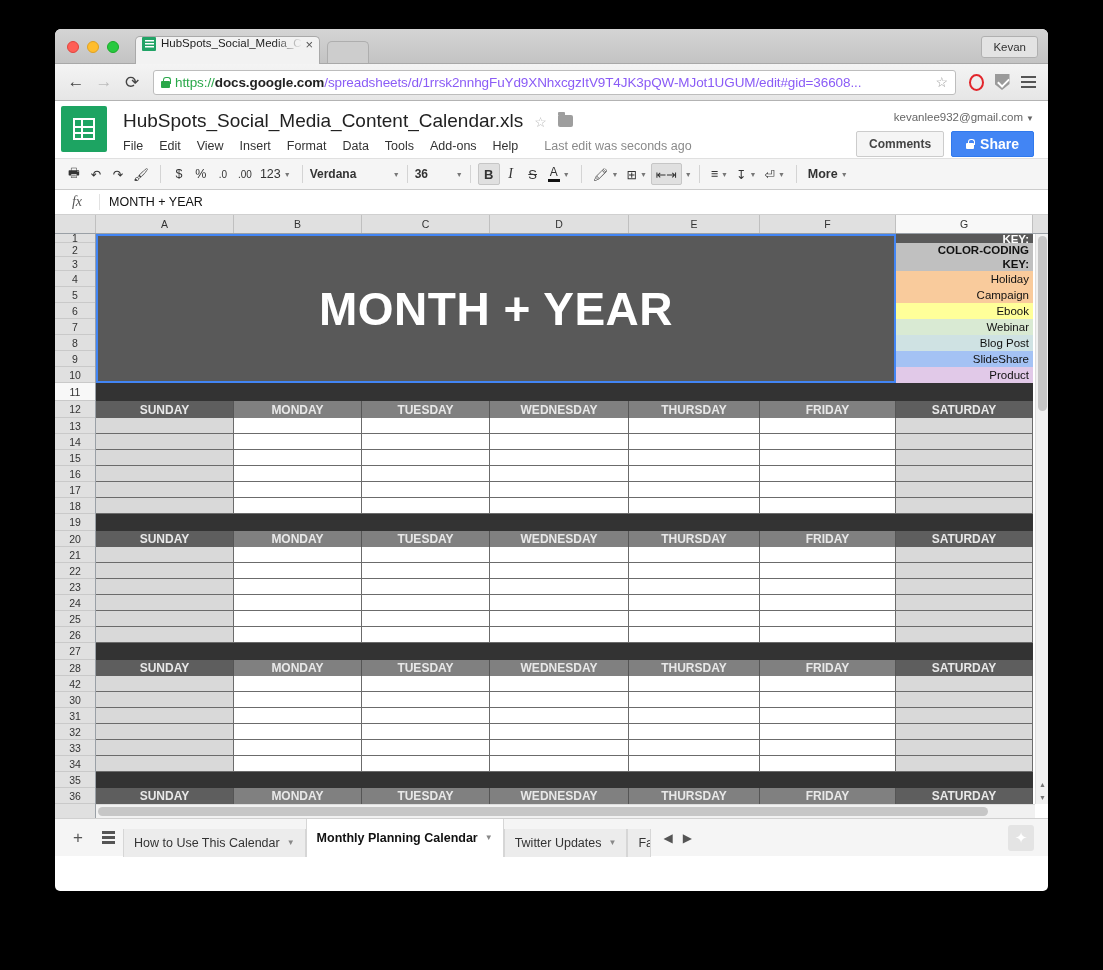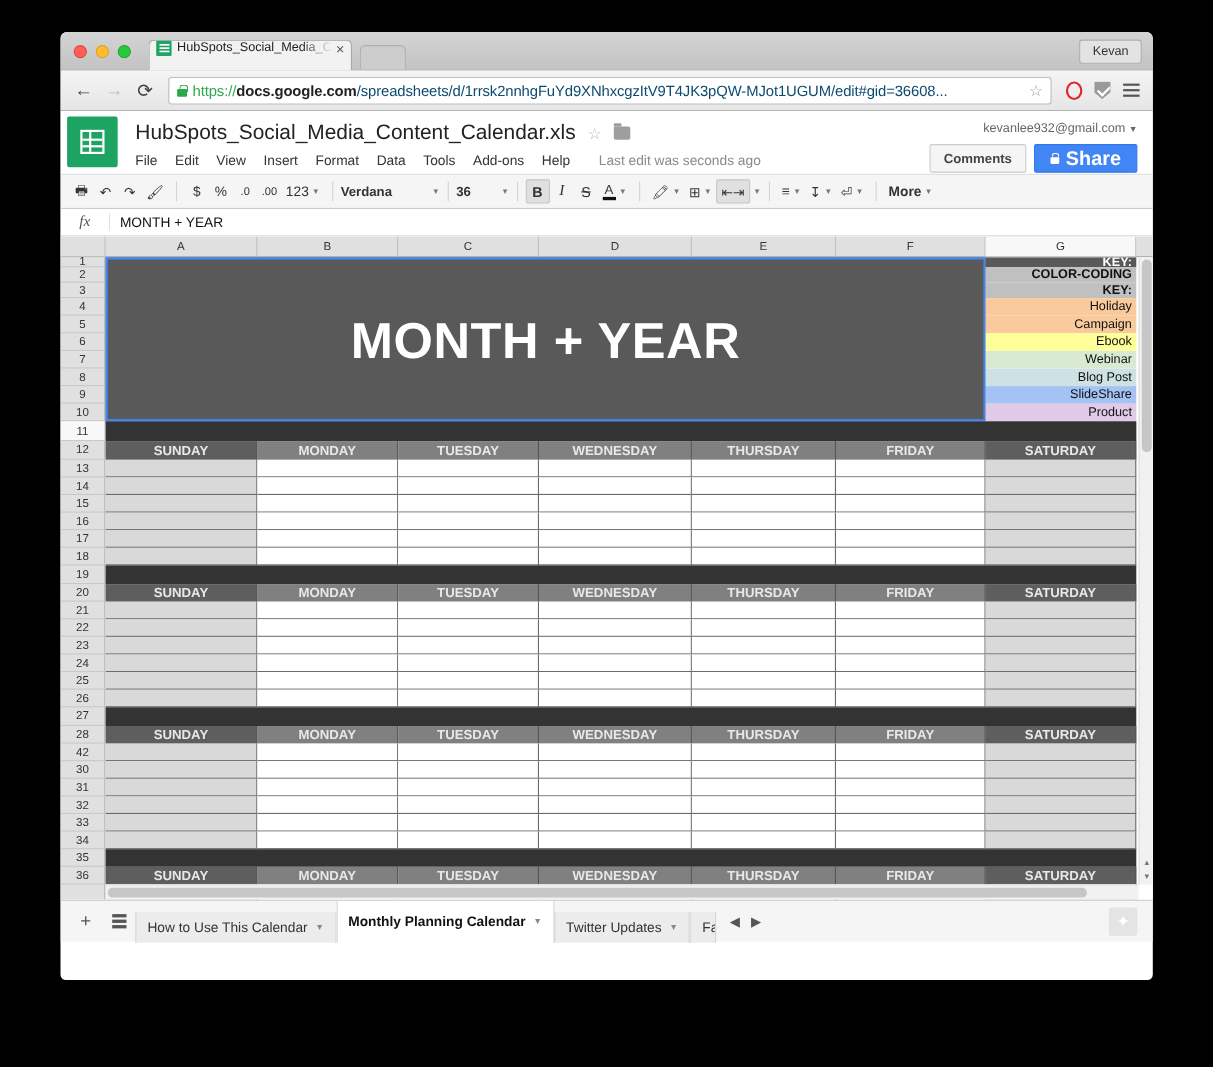--- a/index.html
+++ b/index.html
@@ -112,21 +112,21 @@
     border-radius: 3px 3px 0 0;
   }
   .lock::after {
     content: ""; position: absolute; left: 0; bottom: 0;
     width: 9px; height: 6.5px;
     background: #2aa84a; border-radius: 1px;
   }
   .url { font-size: 13.5px; white-space: nowrap; letter-spacing: -0.1px; }
   .url .s { color: #2aa84a; }
   .url .d { color: #222; font-weight: bold; }
-  .url .p { color: #0c4a6e; }
+  .url .p { color: #8b5cf6; }
   .star { margin-left: auto; color: #9a9a9a; font-size: 14px; padding-left: 6px; }
   .extico {
     width: 22px; height: 22px; flex: 0 0 22px;
     display: flex; align-items: center; justify-content: center;
   }
   .opera-o {
     width: 15px; height: 17px;
     border: 2.5px solid #e2262c; border-radius: 50%;
   }
   .shield {
@@ -173,21 +173,21 @@
   .gs-btns { display: flex; gap: 7px; margin-top: 8px; justify-content: flex-end; }
   .btn-comments {
     height: 26px; padding: 0 12px;
     display: flex; align-items: center;
     font-size: 12px; font-weight: bold; color: #444;
     background: #f5f5f5; border: 1px solid #ccc; border-radius: 2px;
   }
   .btn-share {
     height: 26px; padding: 0 14px;
     display: flex; align-items: center; gap: 6px;
-    font-size: 18px; font-weight: bold; color: #fff;
+    font-size: 14px; font-weight: bold; color: #fff;
     background: #4285f4; border: 1px solid #3079ed; border-radius: 2px;
   }
   .lock-w { width: 8px; height: 10px; position: relative; }
   .lock-w::before { content:""; position:absolute; left:1.5px; top:0; width:5px; height:5px; border:1.5px solid #fff; border-bottom:none; border-radius:3px 3px 0 0; }
   .lock-w::after { content:""; position:absolute; left:0; bottom:0; width:8px; height:6px; background:#fff; border-radius:1px; }
 
   
   .toolbar {
     height: 32px; background: #f5f5f5;
     border-top: 1px solid #e0e0e0; border-bottom: 1px solid #ccc;

